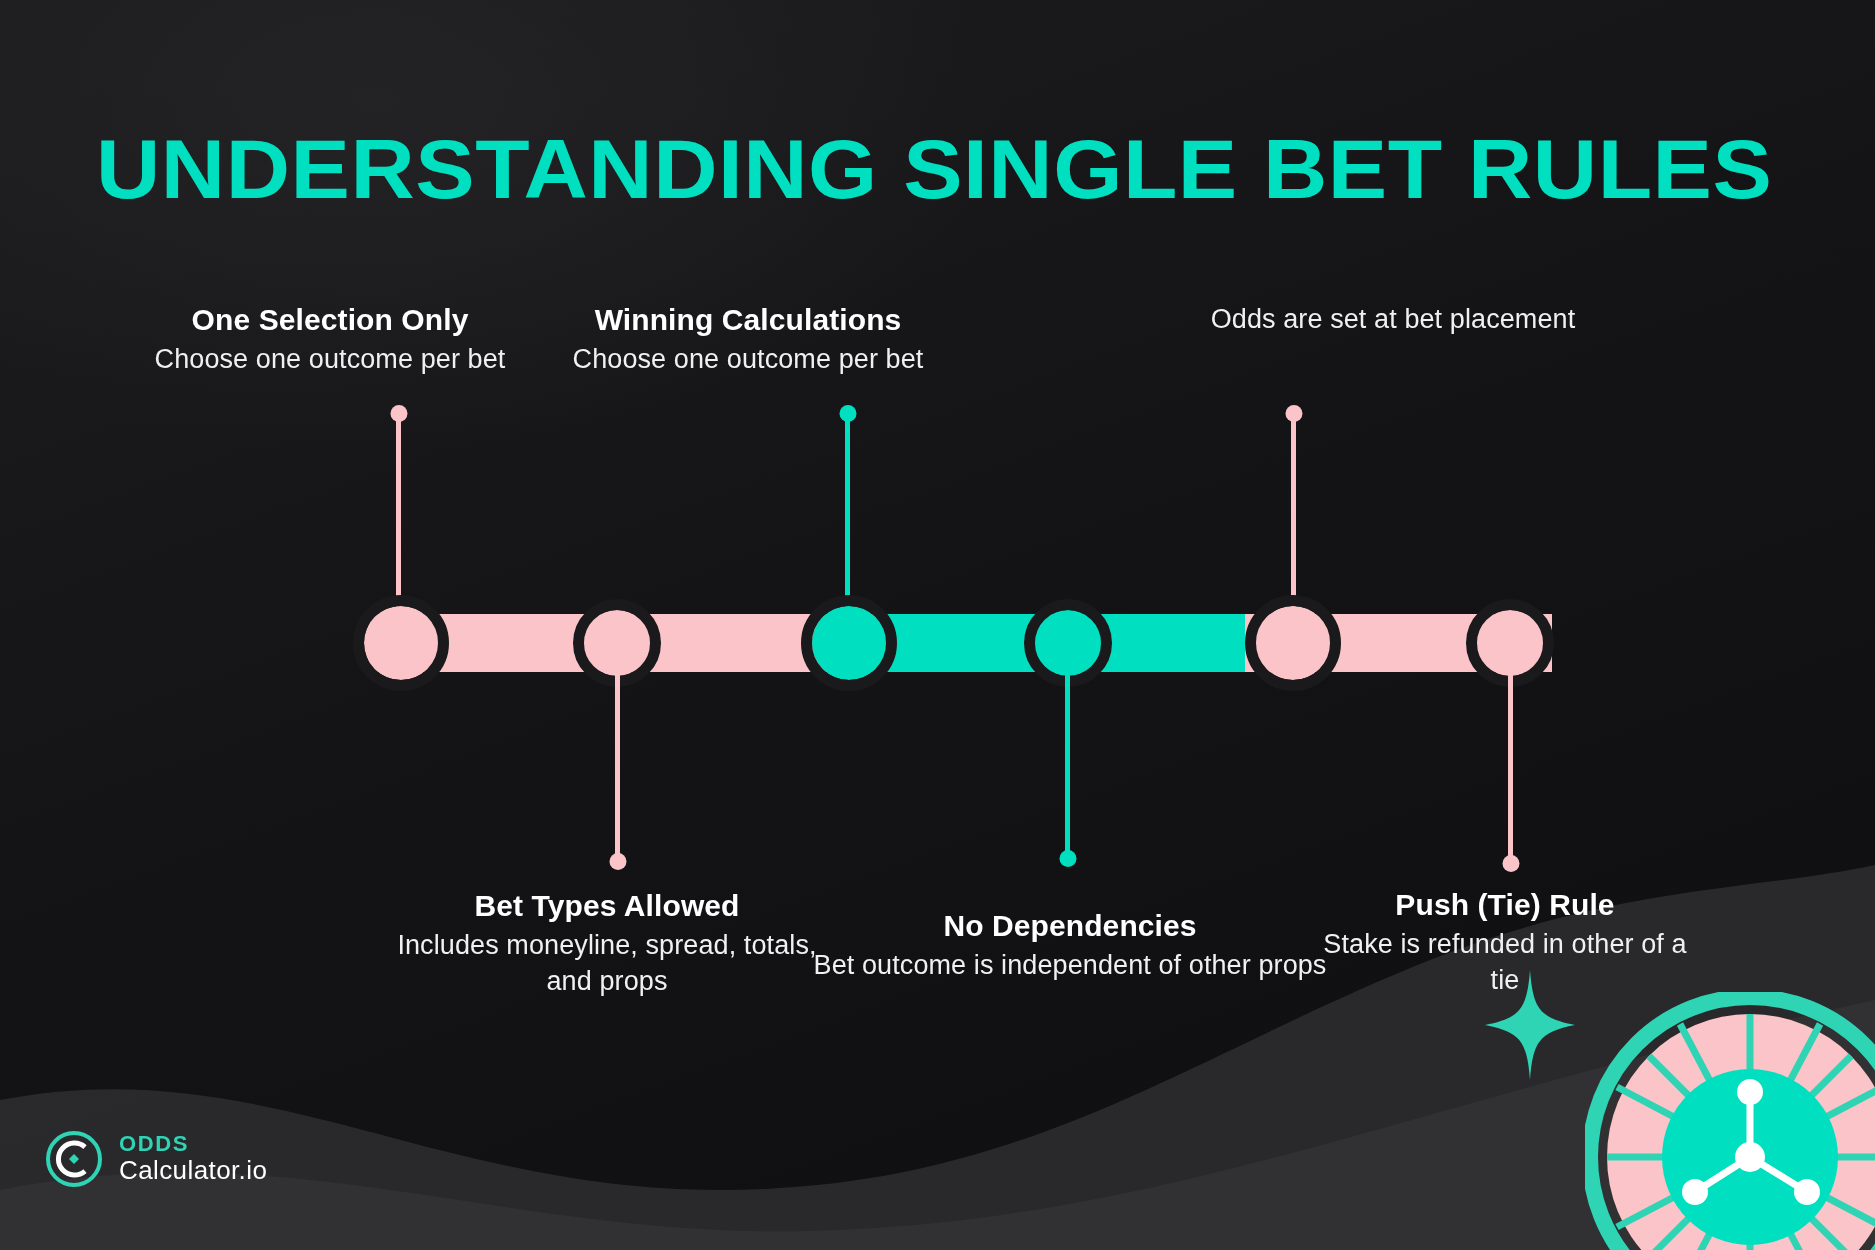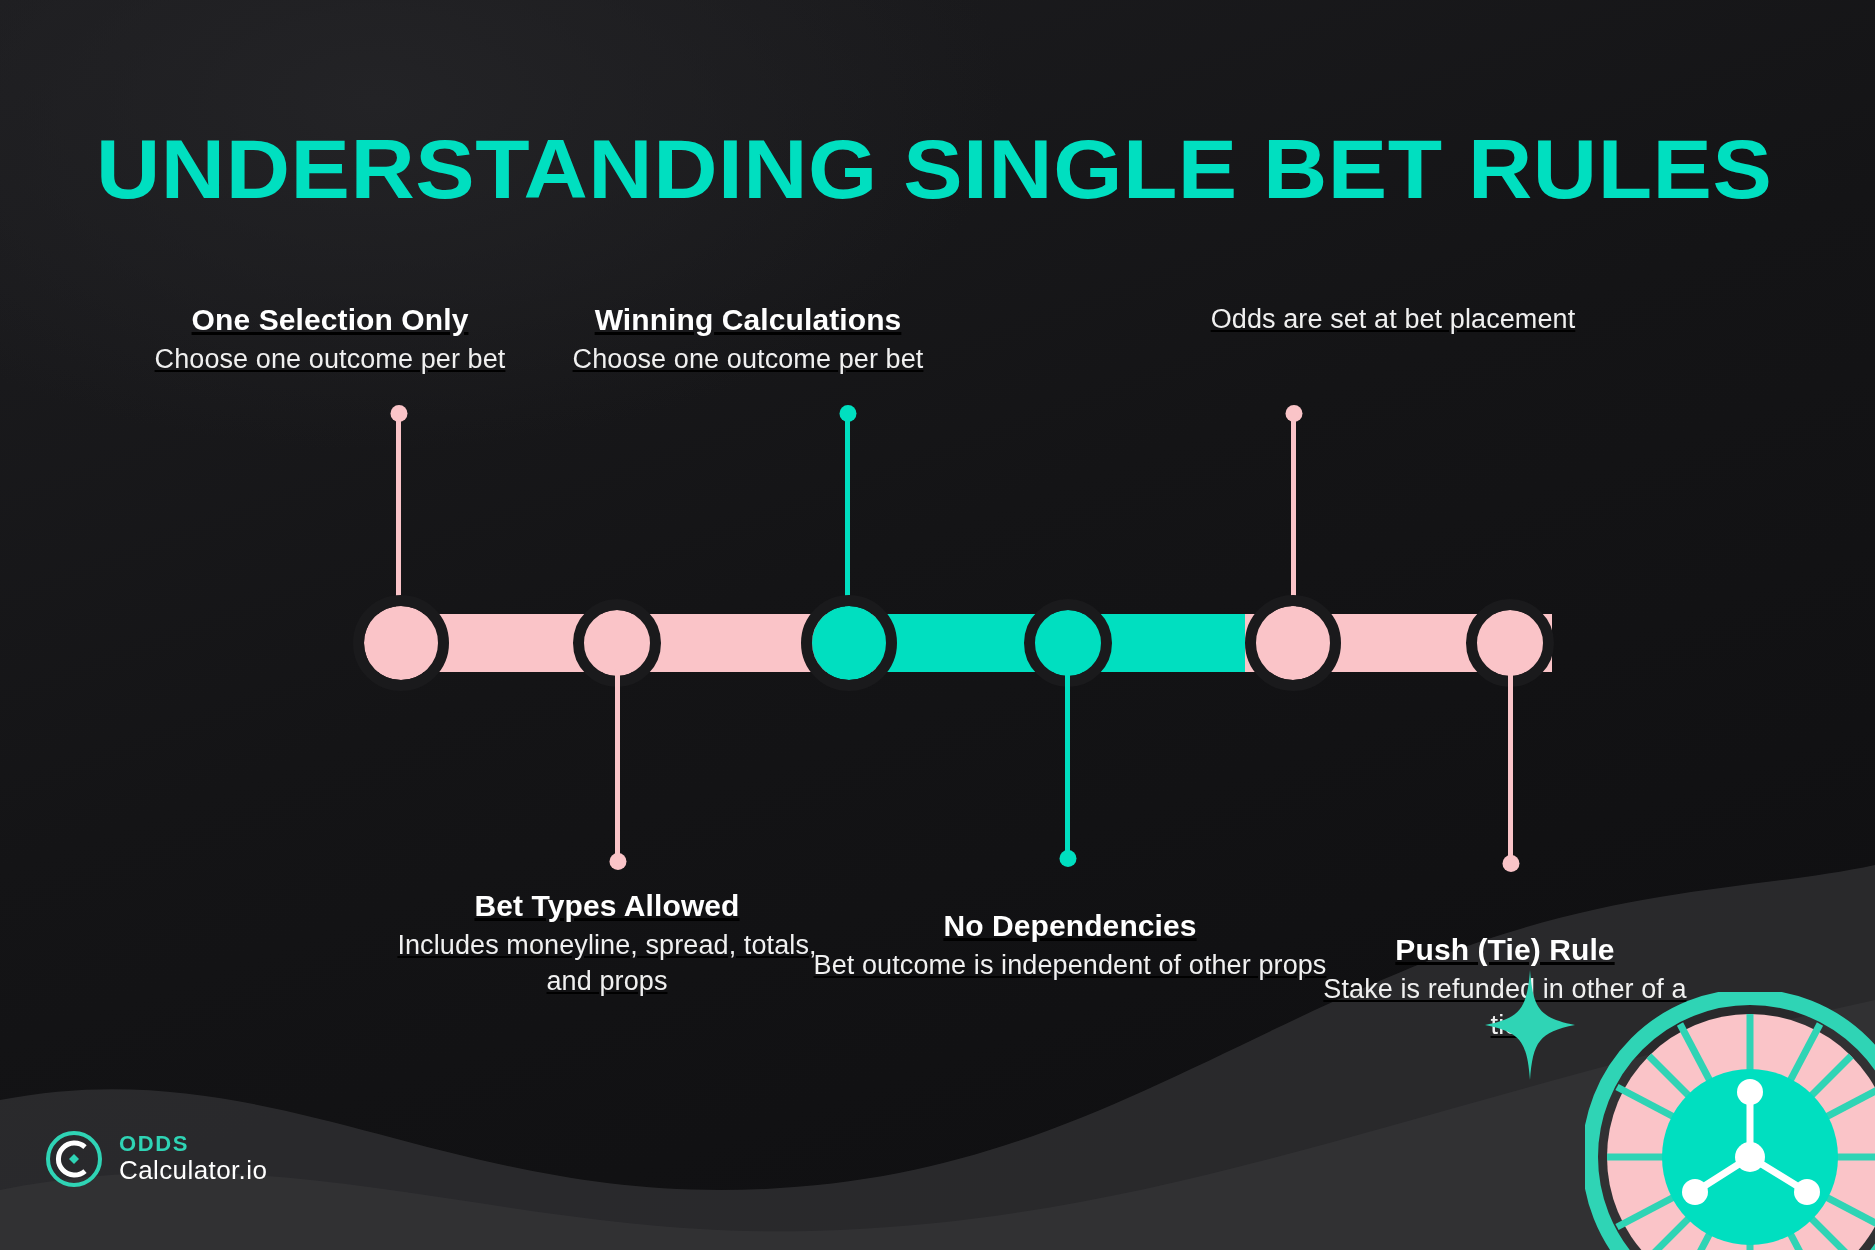--- a/index.html
+++ b/index.html
@@ -34,21 +34,20 @@
     font-family:"Liberation Sans Narrow","Liberation Sans", sans-serif;
     transform:scaleX(1.06);
     transform-origin:left center;
     white-space:nowrap;
   }
 
   
   .label {
     position:absolute;
     text-align:center;
-    text-decoration:underline;
   }
   .label .head {
     font-size:30px;
     font-weight:700;
     color:#ffffff;
     line-height:1.18;
     letter-spacing:0.1px;
     margin-bottom:5px;
   }
   .label .sub {
@@ -181,21 +180,21 @@
   <div class="label" style="left:327px; top:888px; width:560px;">
     <div class="head">Bet Types Allowed</div>
     <div class="sub" style="padding:0 50px;">Includes moneyline, spread, totals, and props</div>
   </div>
 
   <div class="label" style="left:790px; top:908px; width:560px;text-align:center;">
     <div class="head">No Dependencies</div>
     <div class="sub" style="padding:0 20px;">Bet outcome is independent of other props</div>
   </div>
 
-  <div class="label" style="left:1240px; top:932px; width:530px;">
+  <div class="label" style="left:1240px; top:887px; width:530px;">
     <div class="head">Push (Tie) Rule</div>
     <div class="sub" style="padding:0 70px;">Stake is refunded in other of a tie</div>
   </div>
 
   <div id="logo">
     <div class="logo-mark">
       <svg viewBox="0 0 58 58" width="58" height="58">
         <circle cx="29" cy="29" r="26" fill="none" stroke="#2fd4b5" stroke-width="4"></circle>
         <path d="M40 17 A16 16 0 1 0 40 41" fill="none" stroke="#ffffff" stroke-width="5" stroke-linecap="butt"></path>
         <path d="M29 24 L34 29 L29 34 L24 29 Z" fill="#2fd4b5"></path>

